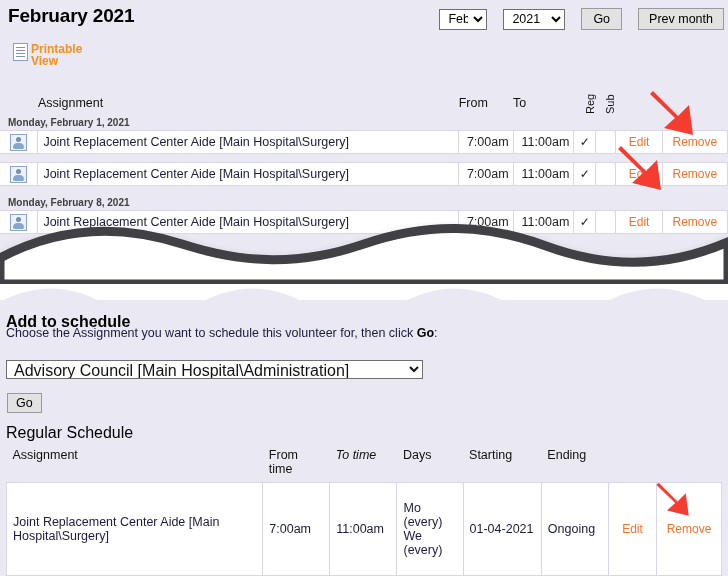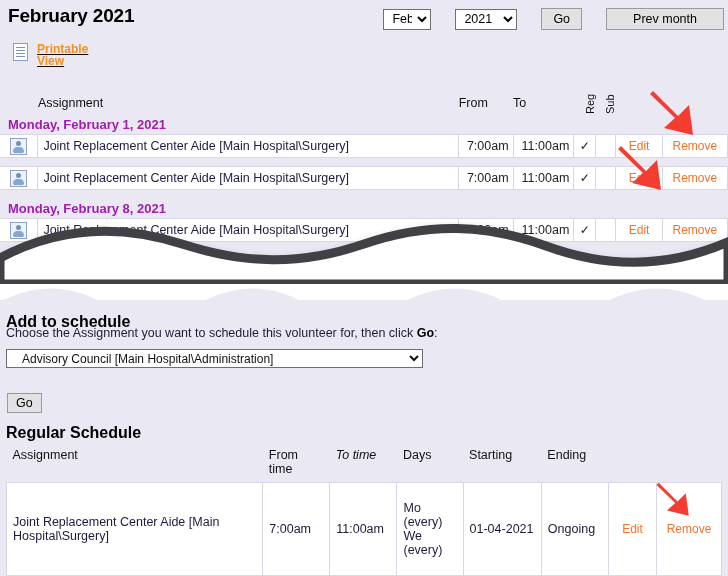--- a/index.html
+++ b/index.html
@@ -13,36 +13,36 @@
   .band{position:absolute;left:0;width:728px;background:#eae8f2;}
   #top-band{top:0;height:268px;}
   #white-gap{position:absolute;left:0;top:268px;width:728px;height:32px;background:#ffffff;}
   #bottom-band{top:300px;height:276px;}
 
   
   #page-title{
     position:absolute;left:8px;top:5px;
     font-size:19px;font-weight:bold;color:#000;letter-spacing:-0.2px;
   }
-  #month-controls{position:absolute;right:4px;top:8px;display:flex;align-items:center;gap:24px;}
+  #month-controls{position:absolute;right:4px;top:8px;display:flex;align-items:center;gap:16px;}
   select.ctl,button.ctl{
     font-family:"Liberation Sans", sans-serif;font-size:12.5px;color:#000;
   }
   select.ctl{
     background:#ffffff;border:1px solid #707070;padding:1px 2px 1px 4px;height:21px;
   }
   #sel-month{width:48px;}
   #sel-year{width:62px;}
   button.ctl{
-    background:#e2e2e2;border:1px solid #9a9a9a;height:22px;padding:0 26px;cursor:pointer;
+    background:#e2e2e2;border:1px solid #9a9a9a;height:22px;padding:0 10px;cursor:pointer;
   }
   #btn-go-top{padding:0 11px;}
 
   
-  #printable{position:absolute;left:13px;top:43px;display:flex;align-items:flex-start;gap:9px;cursor:pointer;text-decoration:underline;}
+  #printable{position:absolute;left:13px;top:43px;display:flex;align-items:flex-start;gap:3px;cursor:pointer;}
   #printable .pv-label{
     color:#f39121;font-weight:bold;font-size:12px;line-height:11.5px;padding-top:1px;
   }
   .doc-icon{
     width:15px;height:18px;background:#ffffff;border:1px solid #8d9ec6;
     box-sizing:border-box;position:relative;flex:none;
   }
   .doc-icon i{
     position:absolute;left:2px;right:2px;height:1px;background:#7d91bd;display:block;
   }
@@ -61,21 +61,21 @@
   .col-ico{width:36px;}
   .col-asg{width:400px;}
   .col-frm{width:48px;}
   .col-to{width:54px;}
   .col-reg{width:19px;}
   .col-sub{width:19px;}
   .col-edit{width:44px;}
   .col-rem{width:62px;}
 
   tr.daterow td{
-    font-weight:bold;font-size:13px;color:#a21caf;background:#eae8f2;
+    font-weight:bold;font-size:10px;color:#404040;background:#eae8f2;
     padding:3px 0 2px 8px;border:0;
   }
   tr.itemrow td{
     background:#ffffff;border:1px solid #d9d6e6;
     height:22px;font-size:12.5px;color:#222;padding:0 5px;
   }
   tr.itemrow td.ico{padding:0;text-align:center;border-left:0;}
   tr.itemrow td.asg{color:#1b1b3a;}
   tr.itemrow td.tm{text-align:right;padding-right:4px;}
   tr.itemrow td.chk{text-align:center;font-size:12px;}
@@ -102,29 +102,29 @@
   
   #wave-top{position:absolute;left:0;top:288px;width:728px;height:34px;pointer-events:none;}
 
   
   #add-title{
     position:absolute;left:6px;top:313px;font-size:16px;font-weight:bold;color:#000;
   }
   #add-desc{position:absolute;left:6px;top:326px;font-size:12.5px;color:#1b1b3a;}
   #add-desc b{font-weight:bold;color:#000;}
   #assign-select{
-    position:absolute;left:6px;top:349px;width:417px;height:19px;
+    position:absolute;left:6px;top:360px;width:417px;height:19px;
     background:#ffffff;border:1px solid #6e6e6e;
-    font-family:"Liberation Sans", sans-serif;font-size:12px;color:#111;
-    padding:0 2px 0 11px;
+    font-family:"Liberation Sans", sans-serif;font-size:16px;color:#111;
+    padding:0 2px 0 3px;
   }
   #btn-go-bottom{position:absolute;left:7px;top:393px;height:20px;padding:0 8px;}
 
   
-  #reg-title{position:absolute;left:6px;top:424px;font-size:16px;font-weight:bold;color:#000;}
+  #reg-title{position:absolute;left:6px;top:424px;font-size:16px;font-weight:normal;color:#000;}
   #regtbl{position:absolute;left:6px;top:448px;width:716px;border-collapse:collapse;}
   #regtbl th{
     font-weight:normal;font-size:12.5px;color:#111;text-align:left;
     vertical-align:top;padding:0 6px 6px 6px;line-height:14px;
   }
   #regtbl td{
     background:#ffffff;border:1px solid #d9d6e6;font-size:12.5px;color:#1b1b3a;
     padding:4px 6px;vertical-align:middle;line-height:14px;height:60px;
   }
   #regtbl td.days{line-height:14px;padding:16px 6px;}

